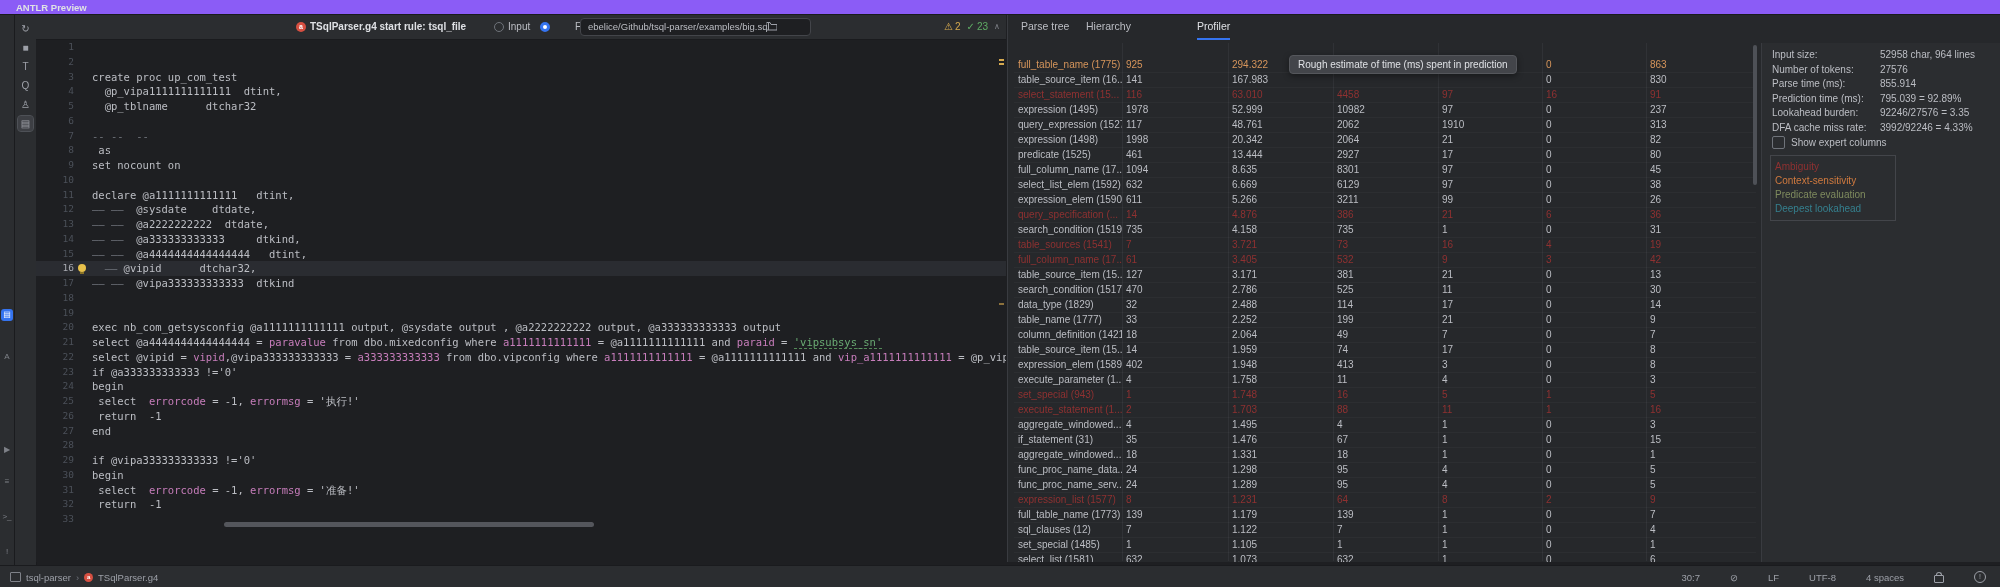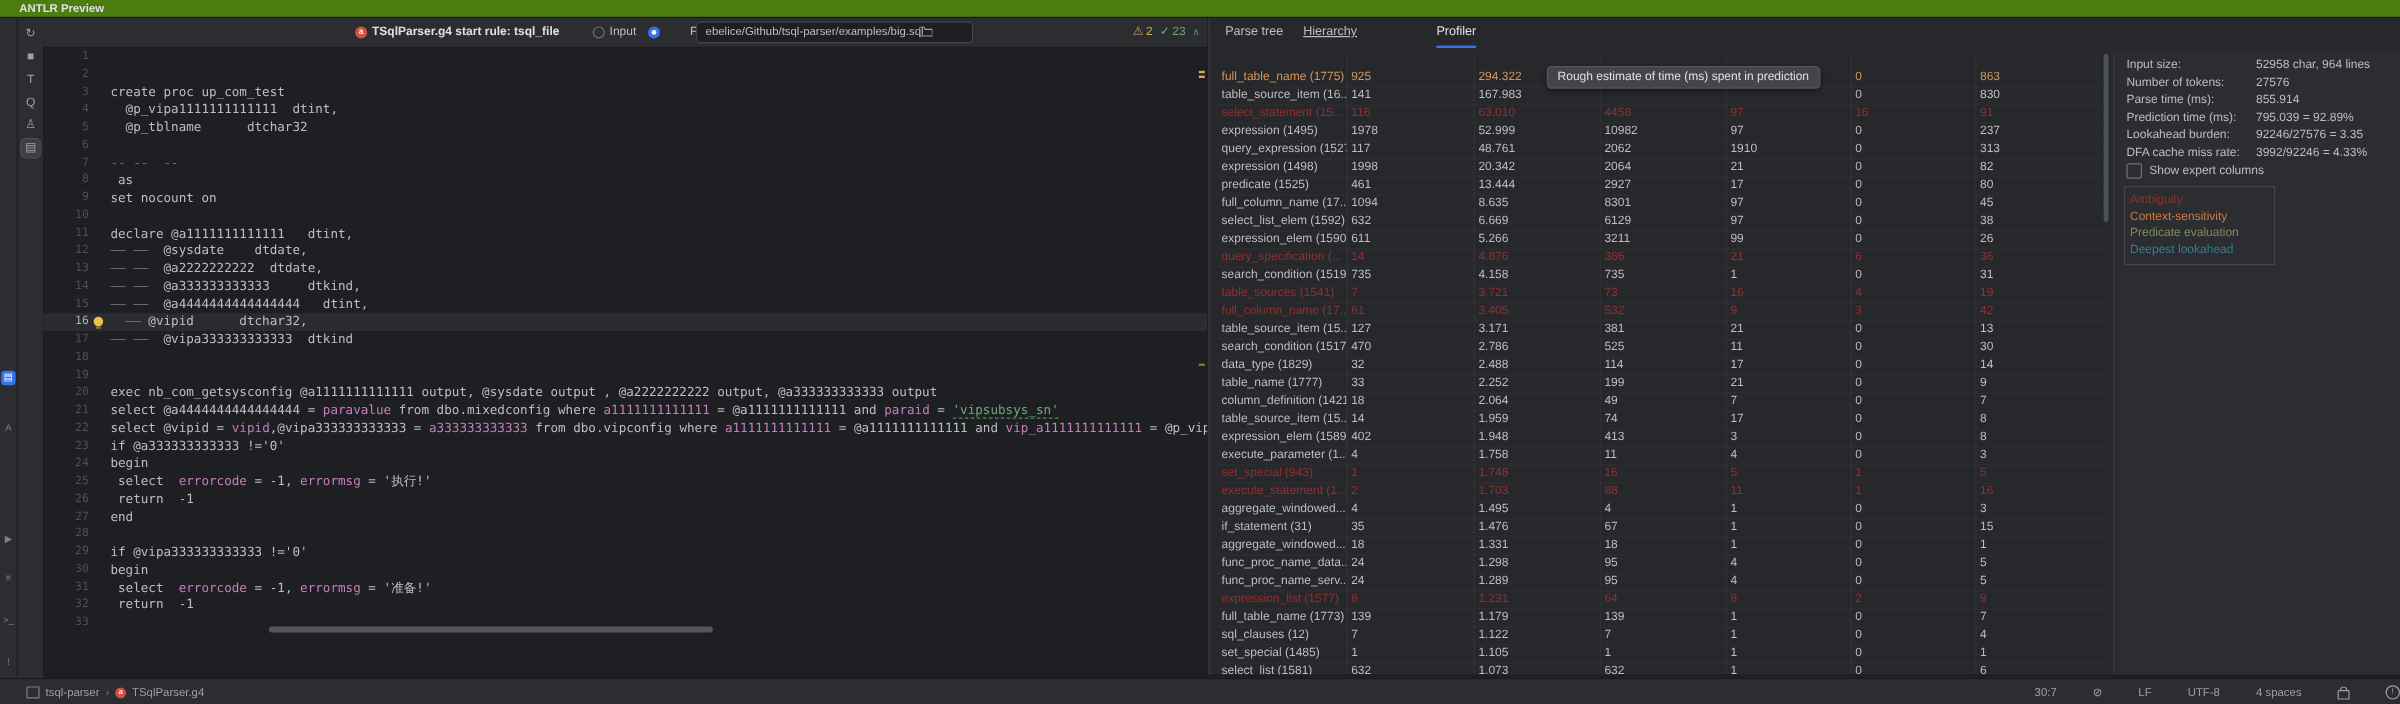--- a/index.html
+++ b/index.html
@@ -1,20 +1,20 @@
 <!DOCTYPE html>
 <html><head>
 <meta charset="utf-8">
 <style>
   html,body{margin:0;padding:0;background:#1e1f22;width:2000px;height:587px;overflow:hidden;
     font-family:"Liberation Sans",sans-serif;-webkit-font-smoothing:antialiased;}
   #app{position:relative;width:2000px;height:587px;background:#1e1f22;color:#bcbec4;font-size:10px;}
   .abs{position:absolute;}
   
-  #titlebar{left:0;top:0;width:2000px;height:14px;background:#4d7c0f;border-bottom:1px solid #1a1b1e;}
+  #titlebar{left:0;top:0;width:2000px;height:14px;background:#8b5cf6;border-bottom:1px solid #1a1b1e;}
   #tw-title{left:16px;top:2px;color:#dfe1e5;font-weight:bold;font-size:9.5px;}
   
   #stripe{left:0;top:15px;width:14px;height:550px;background:#2b2d30;border-right:1px solid #1a1b1e;}
   .stripe-ic{position:absolute;left:1px;width:12px;height:12px;border-radius:3px;color:#872f2f;
     color:#7e8188;font-size:8px;line-height:12px;text-align:center;}
   .stripe-ic.active{background:#3574f0;color:#fff;}
   
   #ptoolbar{left:15px;top:15px;width:21px;height:550px;background:#2b2d30;border-right:1px solid #1a1b1e;}
   .pt-ic{position:absolute;left:3px;width:15px;height:15px;color:#9da0a8;font-size:10px;line-height:15px;
     text-align:center;border-radius:3px;}
@@ -77,26 +77,26 @@
   .stat-row{position:relative;height:14.5px;line-height:14.5px;}
   .stat-label{position:absolute;left:10px;color:#bcbec4;}
   .stat-value{position:absolute;left:118px;color:#bcbec4;}
   #expert{position:absolute;left:10px;top:93px;display:flex;align-items:center;gap:6px;color:#bcbec4;text-align:center;}
   #expert .box{width:11px;height:11px;border:1px solid #6f737a;border-radius:2px;background:#2b2d30;}
   #legend{position:absolute;left:8px;top:112px;width:122px;padding:4px 0 4px 2px;border:1px solid #43454a;}
   .legend-item{height:14px;line-height:14px;padding-left:2px;white-space:nowrap;}
   
   #statusbar{left:0;top:565px;width:2000px;height:22px;background:#2b2d30;border-top:1px solid #1a1b1e;
     display:flex;align-items:center;color:#9da0a8;font-size:9.5px;}
-  #crumbs{display:flex;align-items:center;gap:5px;padding-left:22px;flex:1;}
+  #crumbs{display:flex;align-items:center;gap:5px;padding-left:10px;flex:1;}
   #crumbs .winic{width:9px;height:8px;border:1px solid #7e8188;border-radius:1px;}
   #crumbs .sep{color:#6f737a;}
   #crumbs .antic{width:9px;height:9px;border-radius:50%;background:#d64f41;color:#fff;font-size:6px;
     line-height:9px;text-align:center;font-weight:bold;}
-  #sright{display:flex;align-items:center;gap:30px;padding-right:0;}
+  #sright{display:flex;align-items:center;gap:30px;padding-right:14px;}
   .lockic{width:8px;height:6px;border:1px solid #9da0a8;border-radius:1px;position:relative;margin-top:3px;}
   .lockic:before{content:"";position:absolute;left:1px;top:-4px;width:4px;height:3px;border:1px solid #9da0a8;
     border-bottom:none;border-radius:3px 3px 0 0;}
   .infic{width:10px;height:10px;border:1px solid #9da0a8;border-radius:50%;text-align:center;line-height:10px;font-size:7px;}
   svg{display:block;}
 </style>
 </head>
 <body>
 
 <div id="app">
@@ -184,21 +184,21 @@
     <div class="abs" id="hscroll">
         <div class="thumb"></div>
       </div>
     <div class="abs mark" style="top:44px;"></div>
     <div class="abs mark" style="top:48px;"></div>
     <div class="abs mark" style="top:288px;opacity:.6;"></div>
   </div>
 
   <div class="abs" id="rpanel">
     <div class="tab" style="left:13px;">Parse tree</div>
-    <div class="tab" style="left:78px;text-decoration:underline;">Hierarchy</div>
+    <div class="tab" style="left:78px;">Hierarchy</div>
     <div class="tab active" style="left:141px;">Profiler</div>
 
     <div class="vsep" style="left:114px;"></div>
     <div class="vsep" style="left:220px;"></div>
     <div class="vsep" style="left:325px;"></div>
     <div class="vsep" style="left:430px;"></div>
     <div class="vsep" style="left:534px;"></div>
     <div class="vsep" style="left:638px;"></div>
 
     <div class="abs" id="tbody">

